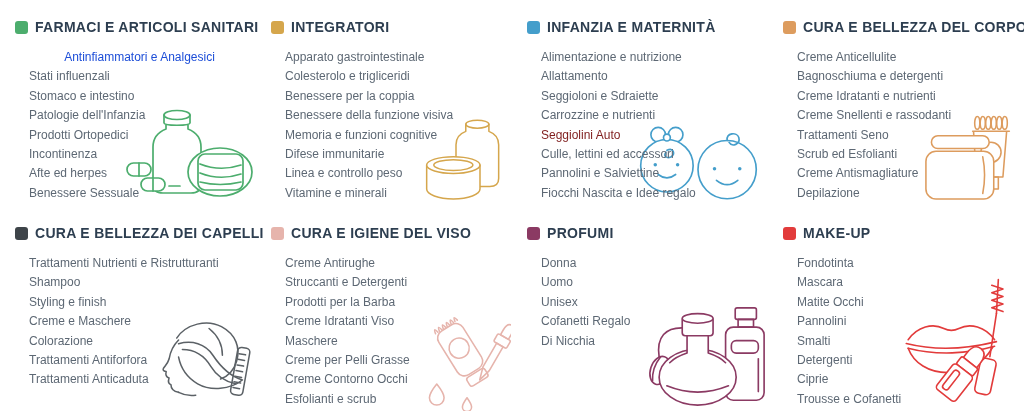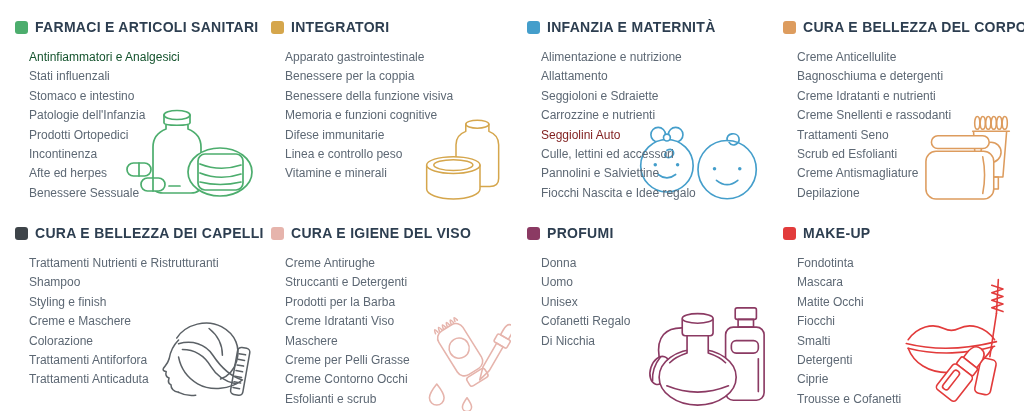--- a/index.html
+++ b/index.html
@@ -51,21 +51,21 @@
 </head>
 <body>
 
 <div class="grid">
   <div class="cell">
     <div class="cell-header">
       <span class="swatch" style="background: rgb(76, 173, 109);"></span>
       <h2 class="cell-title" style="color: rgb(45, 62, 80);">FARMACI E ARTICOLI SANITARI</h2>
     </div>
     <ul class="cell-items">
-        <li style="color: #14532d;">Antinfiammatori e Analgesici</li>
+        <li style="color: #1d4ed8; text-align: center;">Antinfiammatori e Analgesici</li>
         <li style="color: rgb(93, 104, 116);">Stati influenzali</li>
         <li style="color: rgb(93, 104, 116);">Stomaco e intestino</li>
         <li style="color: rgb(93, 104, 116);">Patologie dell'Infanzia</li>
         <li style="color: rgb(93, 104, 116);">Prodotti Ortopedici</li>
         <li style="color: rgb(93, 104, 116);">Incontinenza</li>
         <li style="color: rgb(93, 104, 116);">Afte ed herpes</li>
         <li style="color: rgb(93, 104, 116);">Benessere Sessuale</li>
       </ul>
     <div class="cell-icon icon-pos-0" style="color: rgb(76, 173, 109);">
         <svg viewBox="0 0 130 96" xmlns="http://www.w3.org/2000/svg">
@@ -88,20 +88,21 @@
       </div>
   </div>
 
   <div class="cell">
     <div class="cell-header">
       <span class="swatch" style="background: rgb(213, 166, 76);"></span>
       <h2 class="cell-title" style="color: rgb(45, 62, 80);">INTEGRATORI</h2>
     </div>
     <ul class="cell-items">
         <li style="color: rgb(93, 104, 116);">Apparato gastrointestinale</li>
+        <li style="color: rgb(93, 104, 116);">Colesterolo e trigliceridi</li>
         <li style="color: rgb(93, 104, 116);">Benessere per la coppia</li>
         <li style="color: rgb(93, 104, 116);">Benessere della funzione visiva</li>
         <li style="color: rgb(93, 104, 116);">Memoria e funzioni cognitive</li>
         <li style="color: rgb(93, 104, 116);">Difese immunitarie</li>
         <li style="color: rgb(93, 104, 116);">Linea e controllo peso</li>
         <li style="color: rgb(93, 104, 116);">Vitamine e minerali</li>
       </ul>
     <div class="cell-icon icon-pos-1" style="color: rgb(213, 166, 76);">
         <svg viewBox="0 0 90 96" xmlns="http://www.w3.org/2000/svg">
     <g fill="none" stroke="currentColor" stroke-width="1.7" stroke-linecap="round" stroke-linejoin="round">
@@ -291,21 +292,21 @@
 
   <div class="cell">
     <div class="cell-header">
       <span class="swatch" style="background: rgb(226, 59, 59);"></span>
       <h2 class="cell-title" style="color: rgb(45, 62, 80);">MAKE-UP</h2>
     </div>
     <ul class="cell-items">
         <li style="color: rgb(93, 104, 116);">Fondotinta</li>
         <li style="color: rgb(93, 104, 116);">Mascara</li>
         <li style="color: rgb(93, 104, 116);">Matite Occhi</li>
-        <li style="color: rgb(93, 104, 116);">Fiocchi</li>
+        <li style="color: rgb(93, 104, 116);">Pannolini</li>
         <li style="color: rgb(93, 104, 116);">Smalti</li>
         <li style="color: rgb(93, 104, 116);">Detergenti</li>
         <li style="color: rgb(93, 104, 116);">Ciprie</li>
         <li style="color: rgb(93, 104, 116);">Trousse e Cofanetti</li>
       </ul>
     <div class="cell-icon icon-pos-7" style="color: rgb(226, 59, 59);">
         <svg viewBox="0 0 132 146" xmlns="http://www.w3.org/2000/svg">
     <g fill="none" stroke="currentColor" stroke-width="1.7" stroke-linecap="round" stroke-linejoin="round">
       <path d="M110 6 l-2 36"></path>
       <path d="M103 12 l12 4 l-12 4 l12 4 l-12 4 l12 4 l-12 4 l12 4"></path>

